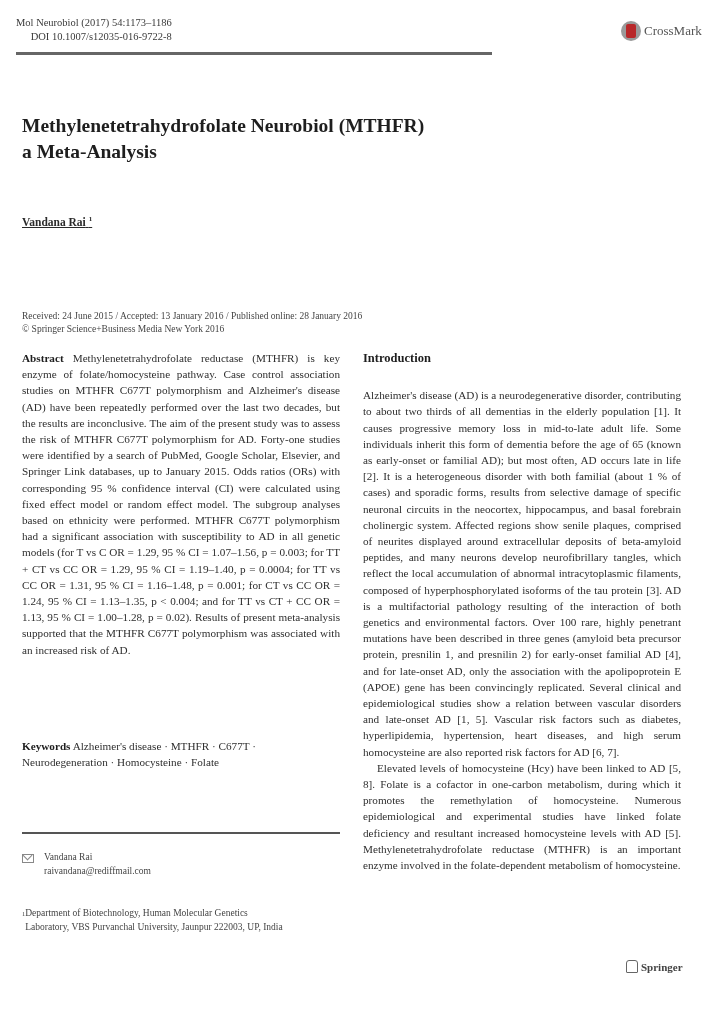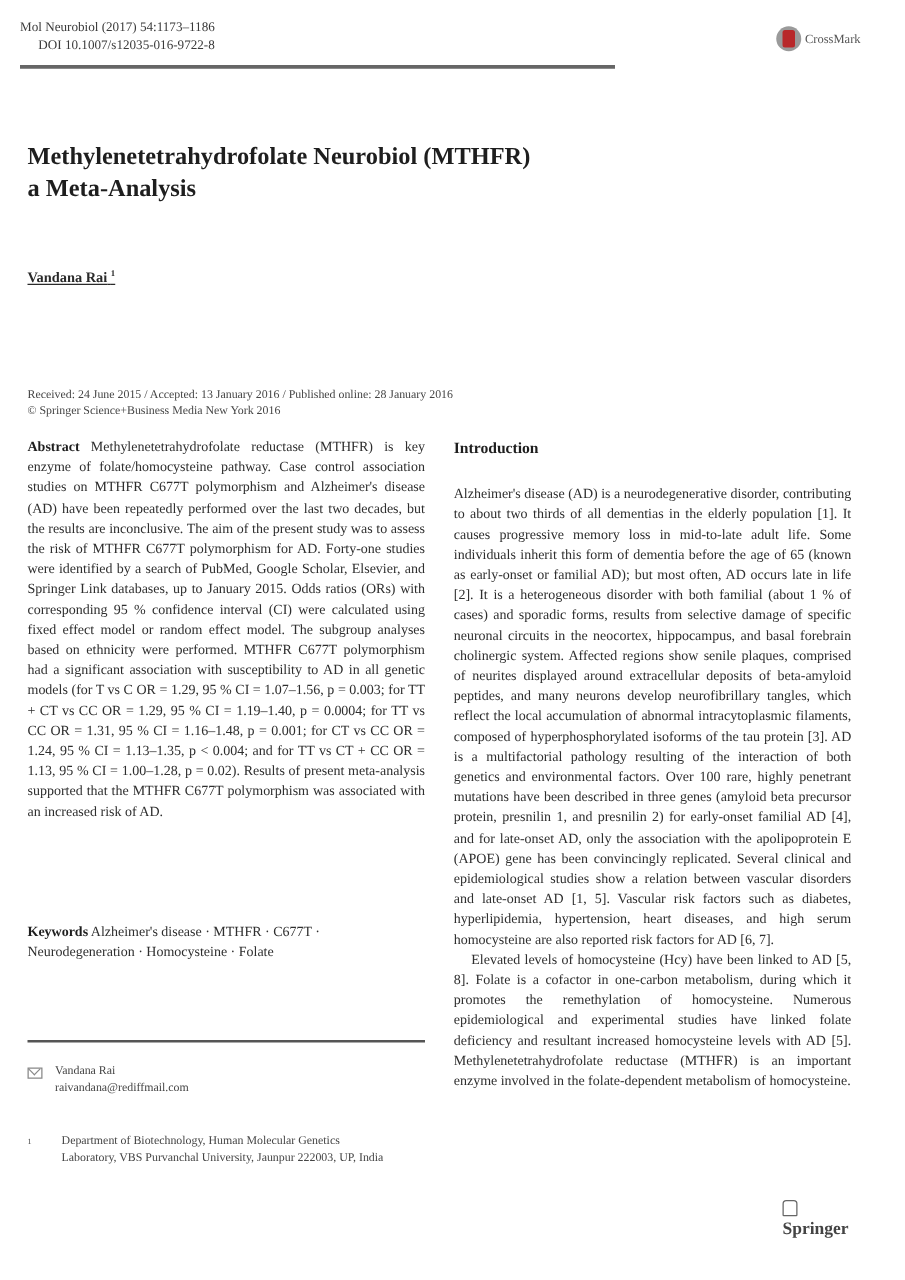--- a/index.html
+++ b/index.html
@@ -4,39 +4,39 @@
 <style>
   html, body { margin: 0; padding: 0; background: #ffffff; }
   body {
     width: 724px; height: 1024px; position: relative; overflow: hidden;
     font-family: "Liberation Serif", "DejaVu Serif", serif; color: #2a2a2a;
   }
   .hdr { position: absolute; left: 16px; top: 16px; font-size: 10.5px; line-height: 14px; color: #3a3a3a; text-align: right; }
   .crossmark { position: absolute; left: 621px; top: 21px; display: flex; align-items: center; gap: 3px; }
   .cm-circle { width: 20px; height: 20px; border-radius: 50%; background: #9a9a9a; display: flex; align-items: center; justify-content: center; }
   .cm-inner { width: 10px; height: 14px; background: #b8282a; border-radius: 2px; }
-  .cm-label { font-size: 10px; color: #555; }
+  .cm-label { font-size: 13px; color: #555; }
   .top-rule { position: absolute; left: 16px; top: 52px; width: 476px; height: 3px; background: #666; }
   .title { position: absolute; left: 22px; top: 113px; width: 560px; font-size: 19.5px; font-weight: bold; line-height: 26px; color: #1e1e1e; margin: 0; }
   .author { position: absolute; left: 22px; top: 215px; font-size: 11.5px; font-weight: bold; color: #2a2a2a; text-decoration: underline; }
   .author sup { font-size: 7px; }
   .dates { position: absolute; left: 22px; top: 310px; font-size: 9.5px; line-height: 12.5px; color: #444; }
   .col-left { position: absolute; left: 22px; top: 350px; width: 318px; font-size: 11.2px; line-height: 16.2px; text-align: justify; color: #2e2e2e; }
   .col-right { position: absolute; left: 363px; top: 350px; width: 318px; font-size: 11.2px; line-height: 16.2px; text-align: justify; color: #2e2e2e; }
   .label-bold { font-weight: bold; color: #1e1e1e; }
   .section-head { font-size: 12.5px; font-weight: bold; color: #1e1e1e; margin: 0 0 21px 0; }
   .keywords { position: absolute; left: 22px; top: 738px; width: 318px; font-size: 11.2px; line-height: 16.2px; color: #2e2e2e; }
   .foot-rule { position: absolute; left: 22px; top: 832px; width: 318px; height: 2px; background: #555; }
   .corr { position: absolute; left: 22px; top: 851px; font-size: 9.5px; line-height: 13.5px; color: #444; display: flex; gap: 10px; }
   .mail-icon { width: 10px; height: 7px; border: 1px solid #888; position: relative; margin-top: 3px; }
   .mail-icon::after { content: ""; position: absolute; left: 1px; top: -3px; width: 6px; height: 6px; border-right: 1px solid #888; border-bottom: 1px solid #888; transform: rotate(45deg); }
-  .affil { position: absolute; left: 22px; top: 907px; font-size: 9.5px; line-height: 13.5px; color: #444; display: flex; gap: 24px; }
+  .affil { position: absolute; left: 22px; top: 907px; font-size: 9.5px; line-height: 13.5px; color: #444; display: flex; gap: 0; }
   .affil sup { font-size: 6.5px; }
   .para-indent { text-indent: 14px; }
-  .springer { position: absolute; left: 626px; top: 960px; display: flex; align-items: flex-start; gap: 3px; font-size: 14px; color: #444; font-weight: bold; flex-direction: column; }
+  .springer { position: absolute; left: 626px; top: 960px; display: flex; align-items: flex-end; gap: 3px; font-size: 11px; color: #444; font-weight: bold; }
   .springer-icon { width: 10px; height: 11px; border: 1.5px solid #666; border-radius: 3px 3px 1px 1px; }
 </style>
 </head>
 <body>
 
 <div class="hdr">
   <div>Mol Neurobiol (2017) 54:1173–1186</div>
   <div>DOI 10.1007/s12035-016-9722-8</div>
 </div>
 

